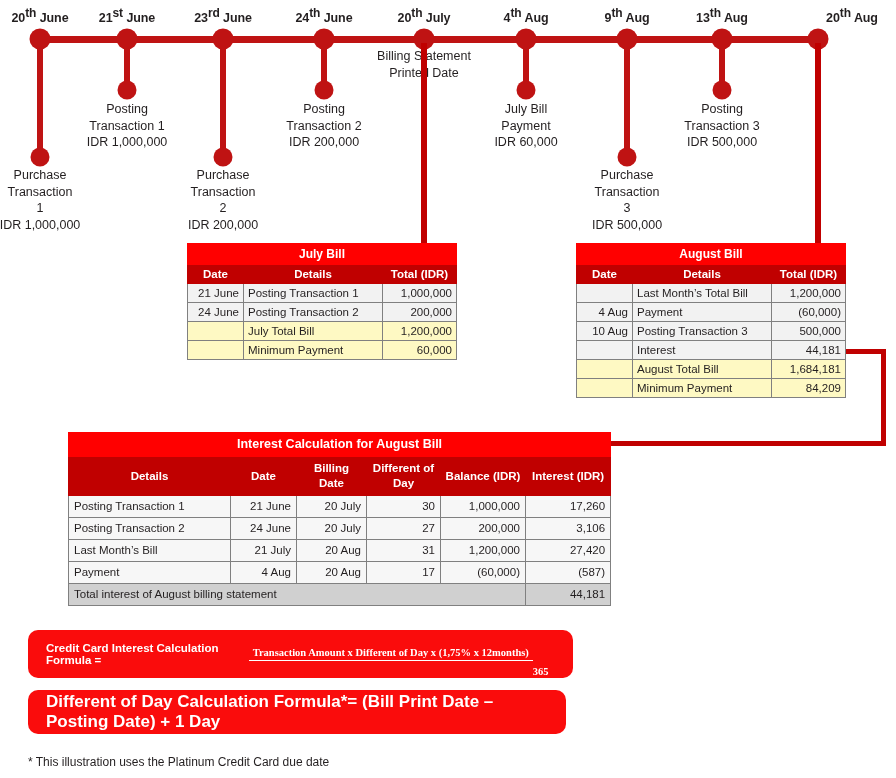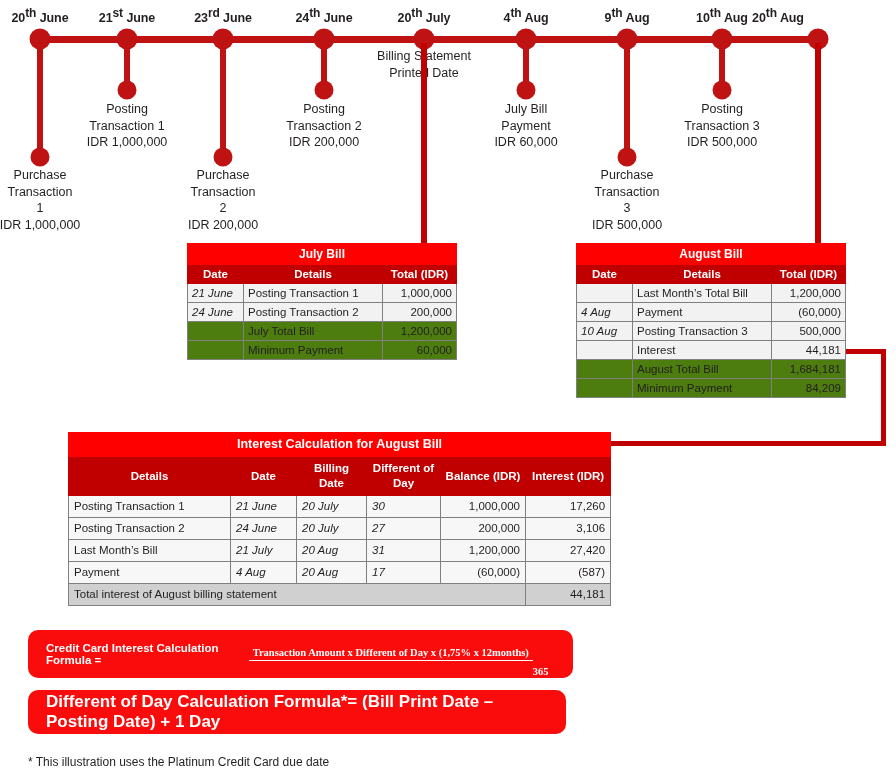--- a/index.html
+++ b/index.html
@@ -79,23 +79,23 @@
     border: 1px solid #ff0000;
   }
   .tbl .hdr td, .tbl .hdr th {
     background: #c00000;
     color: #ffffff;
     font-weight: bold;
     text-align: center;
     border: 1px solid #c00000;
   }
   .tbl .alt td { background: #f2f2f2; }
-  .tbl .grey td { background: #4d7c0f; }
+  .tbl .grey td { background: #fef9c3; }
   .num { text-align: right; }
-  .ctr { text-align: left; font-style: italic; }
+  .ctr { text-align: right; }
 
   
   #july-bill  { left: 187px; top: 243px; width: 270px; }
   #august-bill{ left: 576px; top: 243px; width: 270px; }
   #july-bill col.c1, #august-bill col.c1 { width: 56px; }
   #july-bill col.c3, #august-bill col.c3 { width: 74px; }
 
   
   #interest-tbl { left: 68px; top: 432px; width: 542px; }
   #interest-tbl col.i1 { width: 162px; }
@@ -214,30 +214,30 @@
       <div class="tl-date" style="left: 627px; top: 6px;"><span>9</span><sup>th</sup><span> Aug</span></div>
       <div class="tl-dot" style="left: 627px; top: 39px;"></div>
       <div class="tl-stem" style="left: 627px; top: 47px; height: 110px;"></div>
       <div class="tl-dot small" style="left: 627px; top: 157px;"></div>
       <div class="tl-label" style="left: 627px; top: 167px;">
         <div>Purchase</div>
         <div>Transaction</div>
         <div>3</div>
         <div>IDR 500,000</div>
       </div>
-      <div class="tl-date" style="left: 722px; top: 6px;"><span>10</span><sup>th</sup><span> Aug</span></div>
+      <div class="tl-date" style="left: 722px; top: 6px;"><span>13</span><sup>th</sup><span> Aug</span></div>
       <div class="tl-dot" style="left: 722px; top: 39px;"></div>
       <div class="tl-stem" style="left: 722px; top: 47px; height: 43px;"></div>
       <div class="tl-dot small" style="left: 722px; top: 90px;"></div>
       <div class="tl-label" style="left: 722px; top: 101px;">
         <div>Posting</div>
         <div>Transaction 3</div>
         <div>IDR 500,000</div>
       </div>
-      <div class="tl-date" style="left: 778px; top: 6px;"><span>20</span><sup>th</sup><span> Aug</span></div>
+      <div class="tl-date" style="left: 852px; top: 6px;"><span>20</span><sup>th</sup><span> Aug</span></div>
       <div class="tl-dot" style="left: 818px; top: 39px;"></div>
     </div>
 
   <div class="conn" style="left:421px; top:43px; width:6px; height:201px;"></div>
 
   <div class="conn" style="left:815px; top:43px; width:6px; height:201px;"></div>
 
   <div class="conn" style="left:845px; top:349px; width:41px; height:5px;"></div>
   <div class="conn" style="left:881px; top:349px; width:5px; height:97px;"></div>
   <div class="conn" style="left:609px; top:441px; width:277px; height:5px;"></div>

